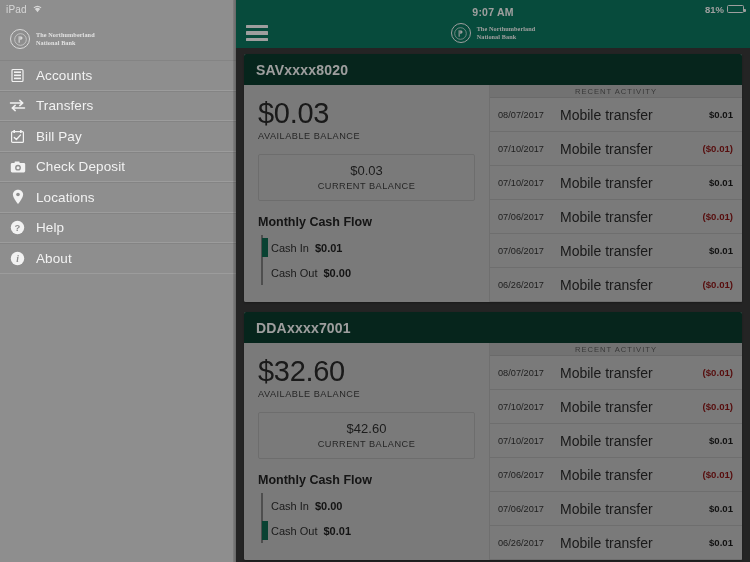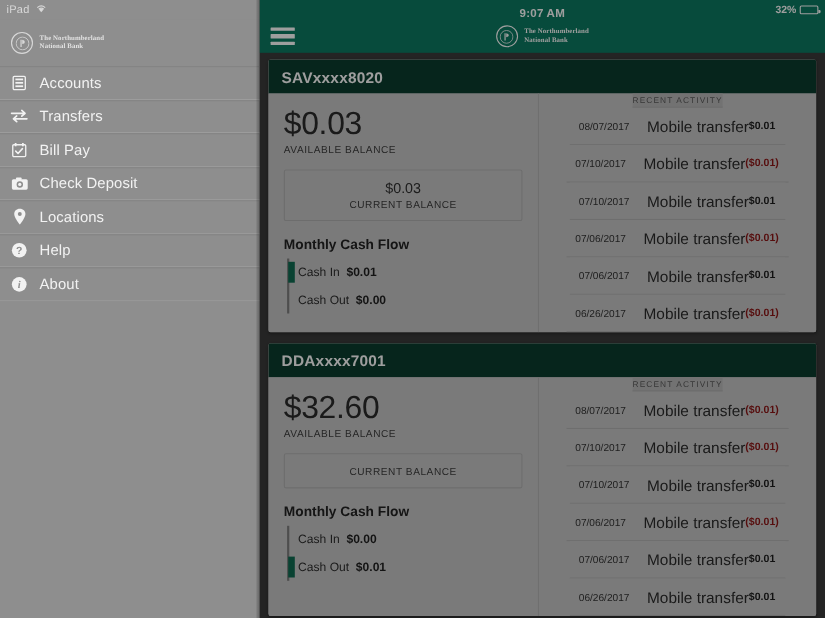--- a/index.html
+++ b/index.html
@@ -275,21 +275,20 @@
     background: transparent;
   }
   .mcf-bar.filled { background: #0f6b52; }
   .mcf-lbl { font-size: 11px; color: #2e2e2e; margin-left: 4px; }
   .mcf-val { font-size: 11px; color: #1f1f1f; font-weight: bold; }
 
   .act-pane {
     flex: 1;
     display: flex;
     flex-direction: column;
-    align-items: center;
   }
   .act-head {
     height: 13px;
     background: #b9b9b9;
     display: flex;
     align-items: center;
     justify-content: center;
     border-bottom: 1px solid #ababab;
   }
   .act-head span {
@@ -439,21 +438,21 @@
   </div>
 
   <div class="content">
     <div class="content-inner">
 
       <div class="topbar">
 
         <div class="top-status">
           <span class="clock">9:07 AM</span>
           <span class="batt-wrap">
-            <span class="batt-pct">32%</span>
+            <span class="batt-pct">81%</span>
             <span class="batt-body">
               <span class="batt-fill"></span>
               <span class="batt-cap"></span>
             </span>
           </span>
         </div>
 
         <div class="top-nav">
           <div class="hamburger">
             <span></span>
@@ -545,20 +544,21 @@
 
         <div class="card">
           <div class="card-head">
             <span class="card-title">DDAxxxx7001</span>
           </div>
           <div class="card-body">
             <div class="bal-pane">
               <div class="avail-amt">$32.60</div>
               <div class="avail-lbl">AVAILABLE BALANCE</div>
               <div class="cur-box">
+                <div class="cur-amt">$42.60</div>
                 <div class="cur-lbl">CURRENT BALANCE</div>
               </div>
               <div class="mcf-title">Monthly Cash Flow</div>
               <div class="mcf-chart">
                 <div class="mcf-axis"></div>
                 <div class="mcf-row">
                   <span class="mcf-bar"></span>
                   <span class="mcf-lbl">Cash In</span>
                   <span class="mcf-val">$0.00</span>
                 </div>

